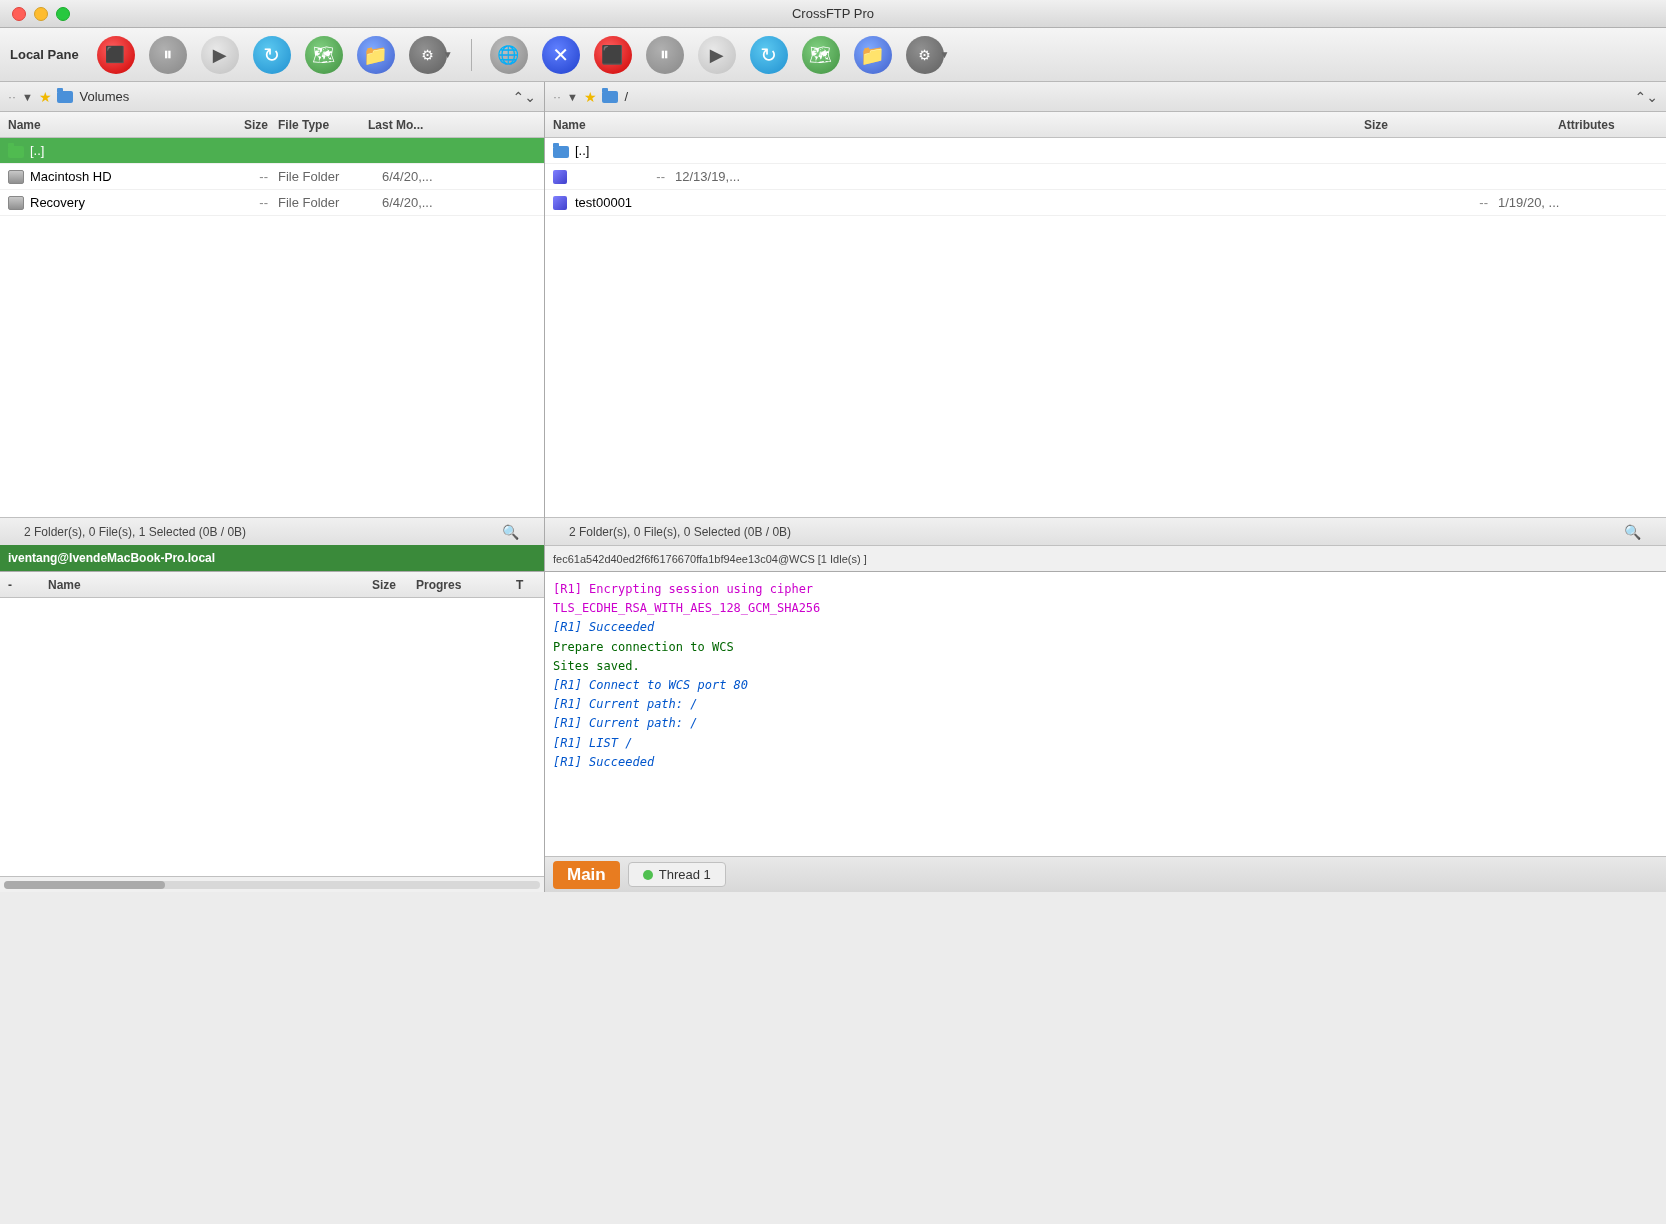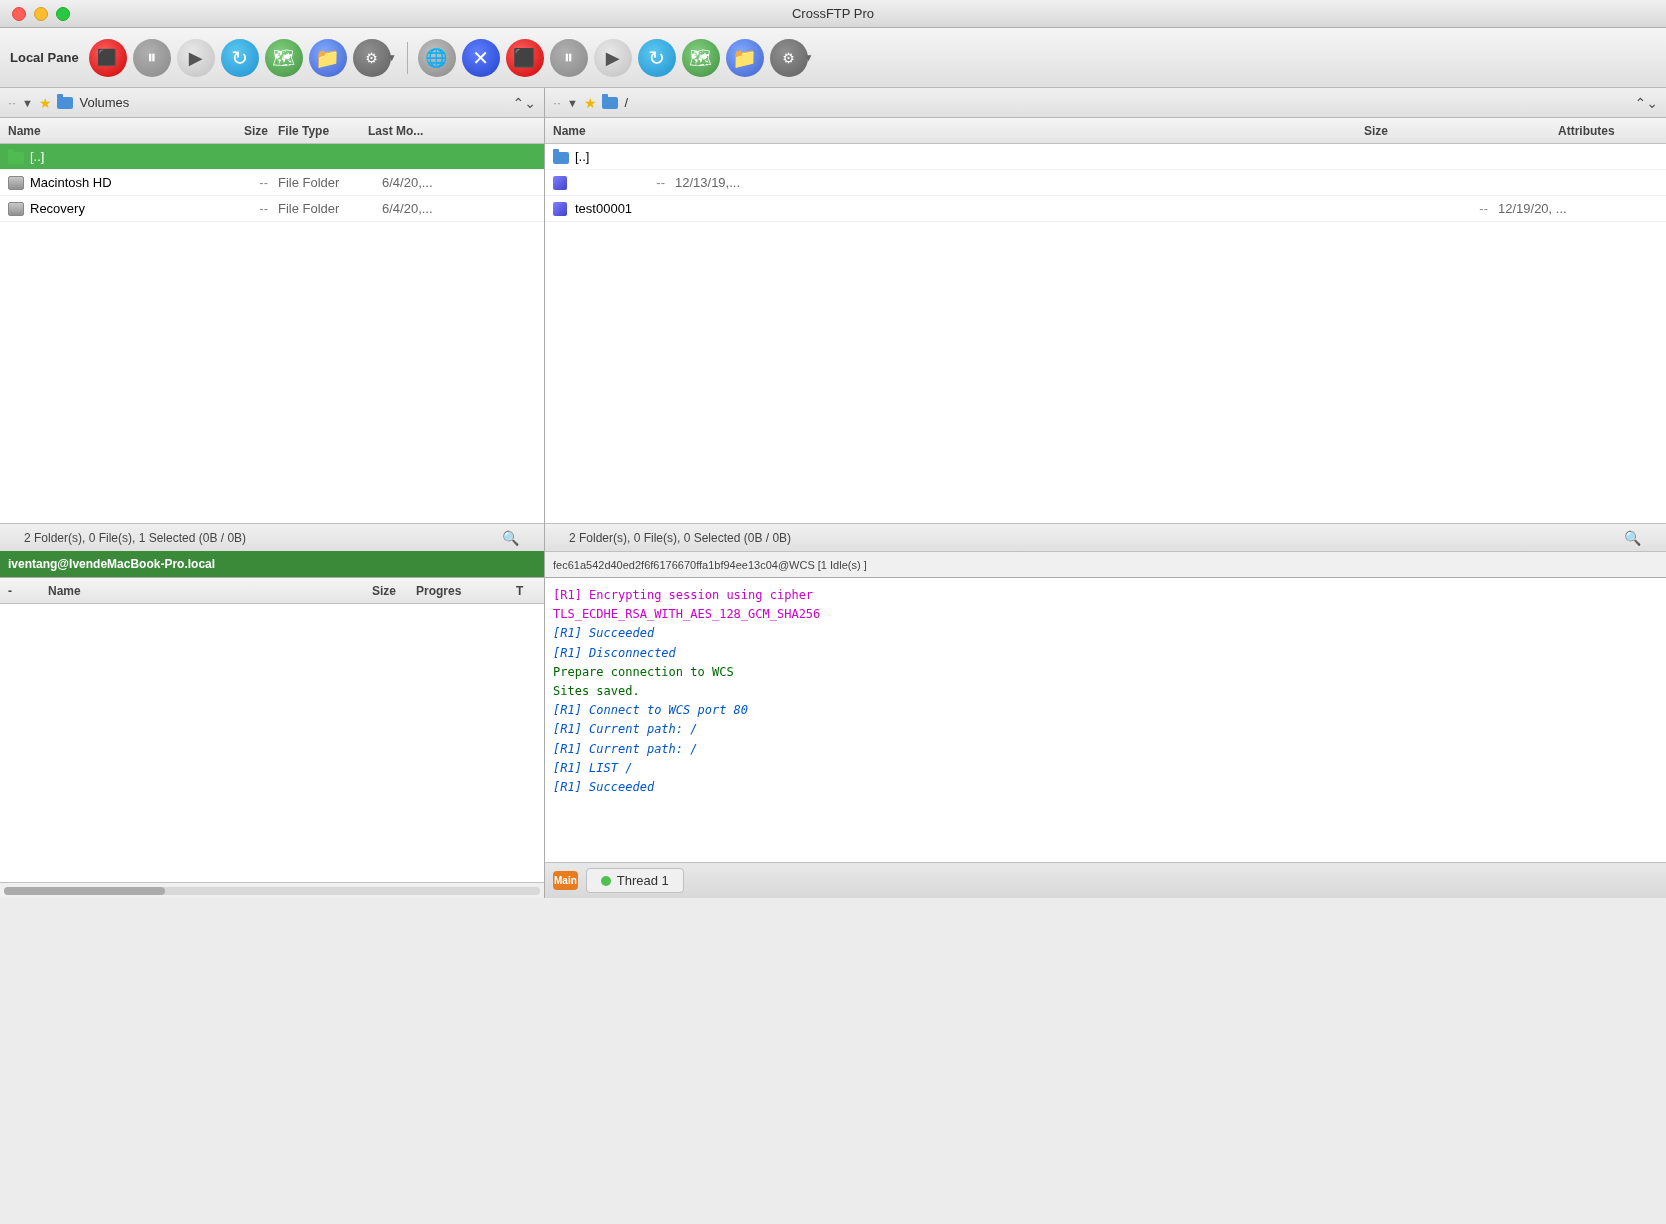--- a/index.html
+++ b/index.html
@@ -45,22 +45,22 @@
       font-weight: 500;
     }
 
     
     .toolbar {
       background: linear-gradient(to bottom, #f5f5f5, #e0e0e0);
       border-bottom: 1px solid #b8b8b8;
       padding: 6px 10px;
       display: flex;
       align-items: center;
-      gap: 6px;
-      height: 60px;
+      gap: 14px;
+      height: 54px;
     }
     .toolbar-label {
       font-size: 13px;
       font-weight: 600;
       color: #333;
       margin-right: 4px;
     }
     .tb-btn {
       width: 38px;
       height: 38px;
@@ -296,23 +296,23 @@
       padding: 4px 8px;
       display: flex;
       align-items: center;
       gap: 8px;
       height: 36px;
     }
     .tab-main {
       background: #e87c20;
       color: white;
       border: none;
-      padding: 4px 1px;
+      padding: 4px 14px;
       border-radius: 4px;
-      font-size: 10px;
+      font-size: 17px;
       font-weight: 600;
       cursor: pointer;
     }
     .tab-thread {
       background: #f0f0f0;
       color: #333;
       border: 1px solid #c0c0c0;
       padding: 4px 14px;
       border-radius: 4px;
       font-size: 13px;
@@ -504,21 +504,21 @@
         <span class="rr-size">--</span>
         <span class="rr-modified">12/13/19,...</span>
       </div>
 
       <div class="file-row">
         <span class="rr-icon">
           <span style="display:inline-block;width:14px;height:14px;background:linear-gradient(135deg,#8080ff,#4040cc);border-radius:2px;vertical-align:middle;"></span>
         </span>
         <span class="rr-name">test00001</span>
         <span class="rr-size">--</span>
-        <span class="rr-modified">12/19/20, ...</span>
+        <span class="rr-modified">1/19/20, ...</span>
       </div>
     </div>
 
     <div class="status-bar">
       <span>2 Folder(s), 0 File(s), 0 Selected (0B / 0B)</span>
       <span style="font-size:14px;cursor:pointer;">🔍</span>
     </div>
 
     <div style="background:#f0f0f0; border-top:1px solid #c0c0c0; padding:3px 8px; font-size:11px; color:#444; height:26px; display:flex; align-items:center;">
       <span>fec61a542d40ed2f6f6176670ffa1bf94ee13c04@WCS [1 Idle(s) ]</span>
@@ -543,21 +543,20 @@
         <div class="scrollbar-thumb"></div>
       </div>
     </div>
   </div>
 
   <div class="log-pane">
     <div class="log-content">
       <div class="log-line log-magenta">[R1] Encrypting session using cipher</div>
       <div class="log-line log-magenta">TLS_ECDHE_RSA_WITH_AES_128_GCM_SHA256</div>
       <div class="log-line log-blue">[R1] Succeeded</div>
-      <div class="log-line log-blue">[R1] Disconnected</div>
       <div class="log-line log-green">Prepare connection to WCS</div>
       <div class="log-line log-green">Sites saved.</div>
       <div class="log-line log-blue">[R1] Connect to WCS port 80</div>
       <div class="log-line log-blue">[R1] Current path: /</div>
       <div class="log-line log-blue">[R1] Current path: /</div>
       <div class="log-line log-blue">[R1] LIST /</div>
       <div class="log-line log-blue">[R1] Succeeded</div>
     </div>
 
     <div class="tab-bar">

